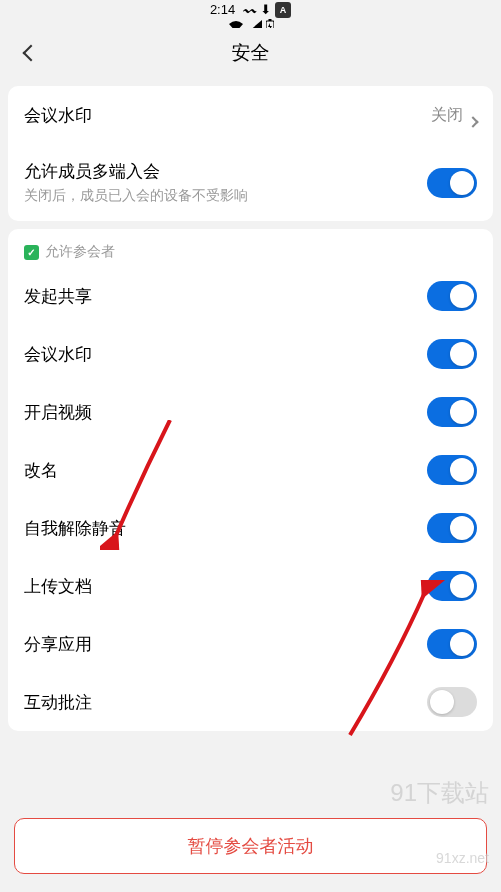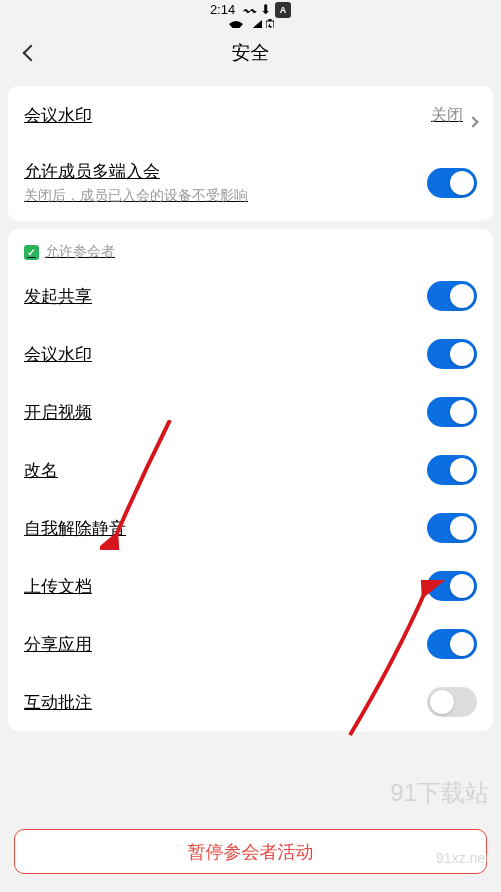--- a/index.html
+++ b/index.html
@@ -48,21 +48,20 @@
     .header-title {
       flex: 1;
       text-align: center;
       font-size: 19px;
       color: #000;
     }
     .card {
       background: #fff;
       border-radius: 10px;
       margin: 8px 8px;
-      text-decoration: underline;
     }
     .row {
       display: flex;
       align-items: center;
       justify-content: space-between;
       padding: 16px 16px;
       min-height: 58px;
     }
     .row-left { display: flex; flex-direction: column; }
     .row-label { font-size: 17px; color: #000; }
@@ -98,21 +97,21 @@
       border-radius: 50%;
       top: 3px;
       box-shadow: 0 1px 3px rgba(0,0,0,0.2);
     }
     .toggle.on .knob { right: 3px; }
     .toggle.off .knob { left: 3px; }
     .pause-btn {
       position: absolute;
       left: 14px; right: 14px;
       bottom: 18px;
-      height: 45px;
+      height: 56px;
       border: 1.5px solid #e44b42;
       border-radius: 10px;
       background: #fff;
       color: #e44b42;
       font-size: 18px;
       display: flex; align-items: center; justify-content: center;
     }
     .watermark {
       position: absolute;
       right: 12px; bottom: 26px;

